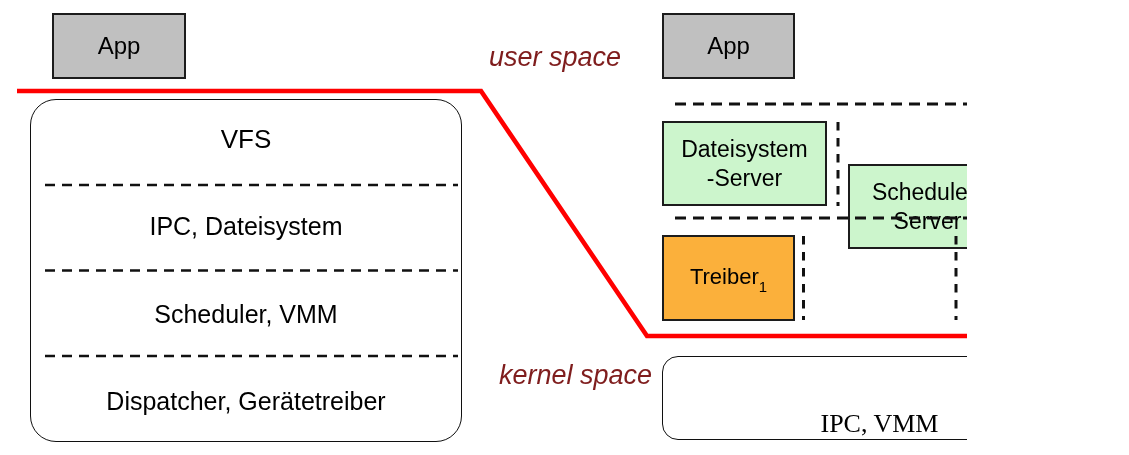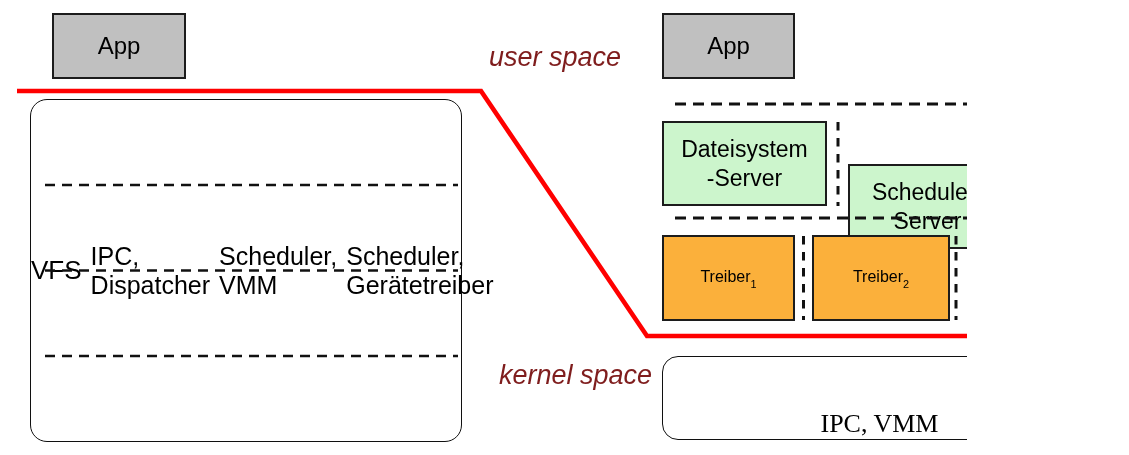--- a/index.html
+++ b/index.html
@@ -16,28 +16,28 @@
 
   .filled-box {
     border: 2px solid #1c1c1c;
     display: flex;
     align-items: center;
     justify-content: center;
     text-align: center;
   }
   .app-box   { background: #c0c0c0; font-size: 24px; }
   .server-box{ background: #ccf5cc; font-size: 23px; line-height: 29px; white-space: pre-line; }
-  .driver-box{ background: #fbb03b; font-size: 16px; }
+  .driver-box{ background: #fbb03b; font-size: 22px; }
   .driver-box sub { font-size: 0.68em; position: relative; top: 0.18em; }
 
   .outline-box {
     border: 1.7px solid #101010;
     background: transparent;
   }
-  #mono-box { border-radius: 17px; display: flex; flex-direction: row; gap: 9px; }
+  #mono-box { border-radius: 26px; display: flex; flex-direction: column; gap: 9px; }
   #mono-box .layer {
     flex: 1 1 0;
     display: flex;
     align-items: center;
     justify-content: center;
     font-size: 25px;
   }
   #micro-kernel-box { border-radius: 16px; display: flex; align-items: flex-end; justify-content: center; font-size: 26px; font-family: Liberation Serif, serif; }
 
   .space-label {
@@ -56,27 +56,27 @@
 
   <div class="abs filled-box app-box" style="left:52px; top:13px; width:134px; height:66px;">
     <span>App</span>
   </div>
 
   <div id="mono-box" class="abs outline-box" style="left:30px; top:99px; width:432px; height:343px;">
     <div class="layer">
       <span style="font-size:26px;">VFS</span>
     </div>
     <div class="layer">
-      <span>IPC, Dispatcher</span>
+      <span>IPC, Dateisystem</span>
     </div>
     <div class="layer">
       <span>Scheduler, VMM</span>
     </div>
     <div class="layer">
-      <span>Scheduler, Gerätetreiber</span>
+      <span>Dispatcher, Gerätetreiber</span>
     </div>
   </div>
 
   <div class="space-label" style="left:489px; top:42px;">user space</div>
   <div class="space-label" style="left:499px; top:360px;">kernel space</div>
 
   <div class="abs filled-box app-box" style="left:662px; top:13px; width:133px; height:66px;">
     <span>App</span>
   </div>
 
@@ -87,23 +87,20 @@
   <div class="abs filled-box server-box" style="left:848px; top:121px; width:159px; height:85px;margin-top:43px;">
     <span>Scheduler-
 Server</span>
   </div>
   <div class="abs filled-box server-box" style="left:1028px; top:121px; width:68px; height:85px;">
     <span>...</span>
   </div>
 
   <div class="abs filled-box driver-box" style="left:662px; top:235px; width:133px; height:86px;">
     <span><span>Treiber</span><sub>1</sub></span>
-  </div>
-  <div class="abs filled-box driver-box" style="left:812px; top:235px; width:138px; height:86px;">
-    <span><span>Treiber</span><sub>2</sub></span>
   </div>
 
   <div id="micro-kernel-box" class="abs outline-box" style="left:662px; top:356px; width:435px; height:84px;">
     <span>IPC, VMM</span>
   </div>
 
   <svg id="overlay-svg" width="1129" height="455" viewBox="0 0 1129 455">
 
     <line x1="45" y1="185" x2="458" y2="185" stroke="#111111" stroke-width="2.6" stroke-dasharray="10 7"></line>
     <line x1="45" y1="270.5" x2="458" y2="270.5" stroke="#111111" stroke-width="2.6" stroke-dasharray="10 7"></line>

